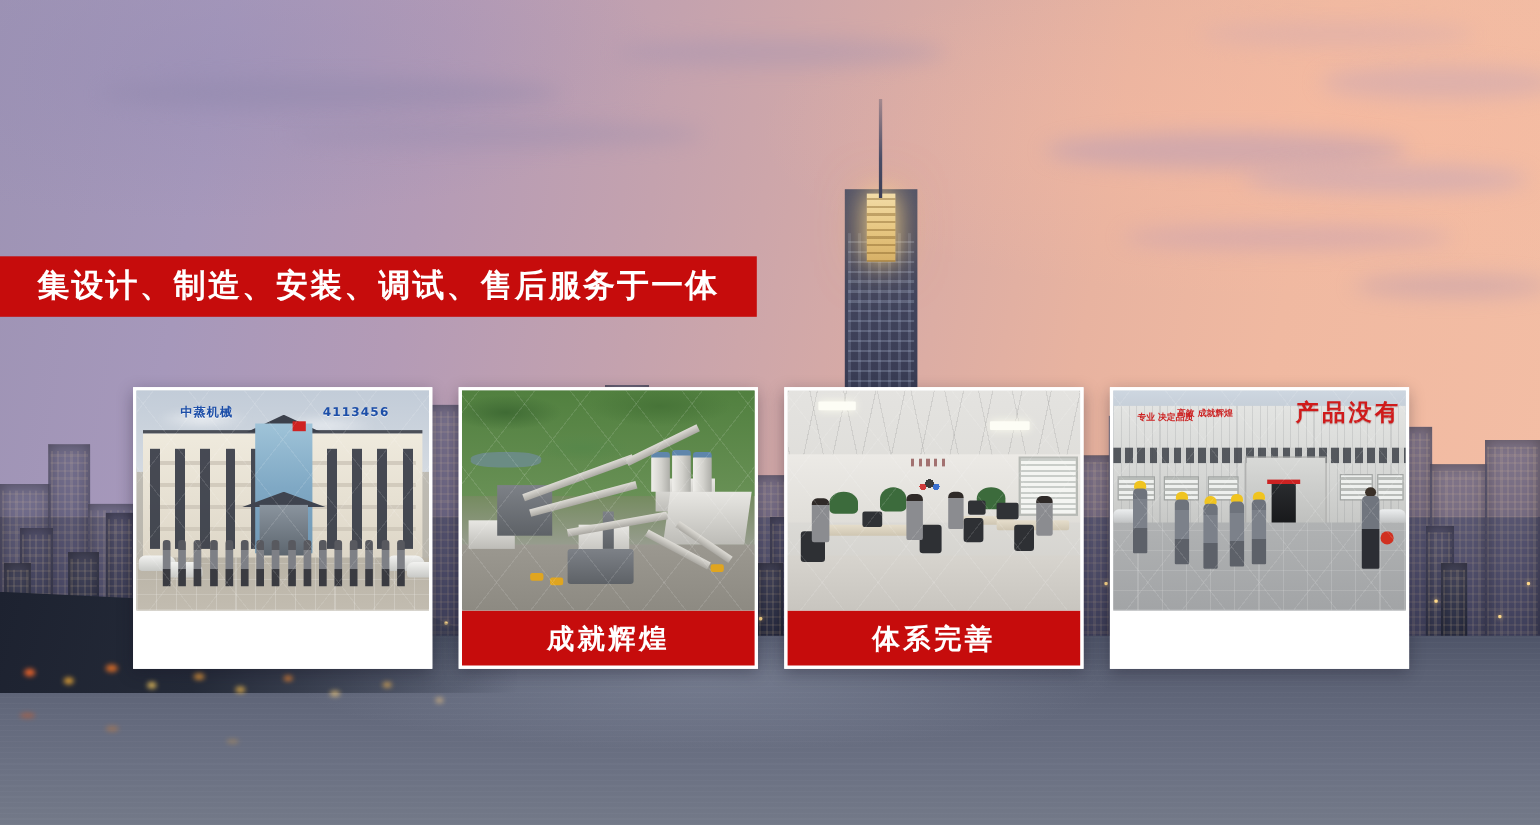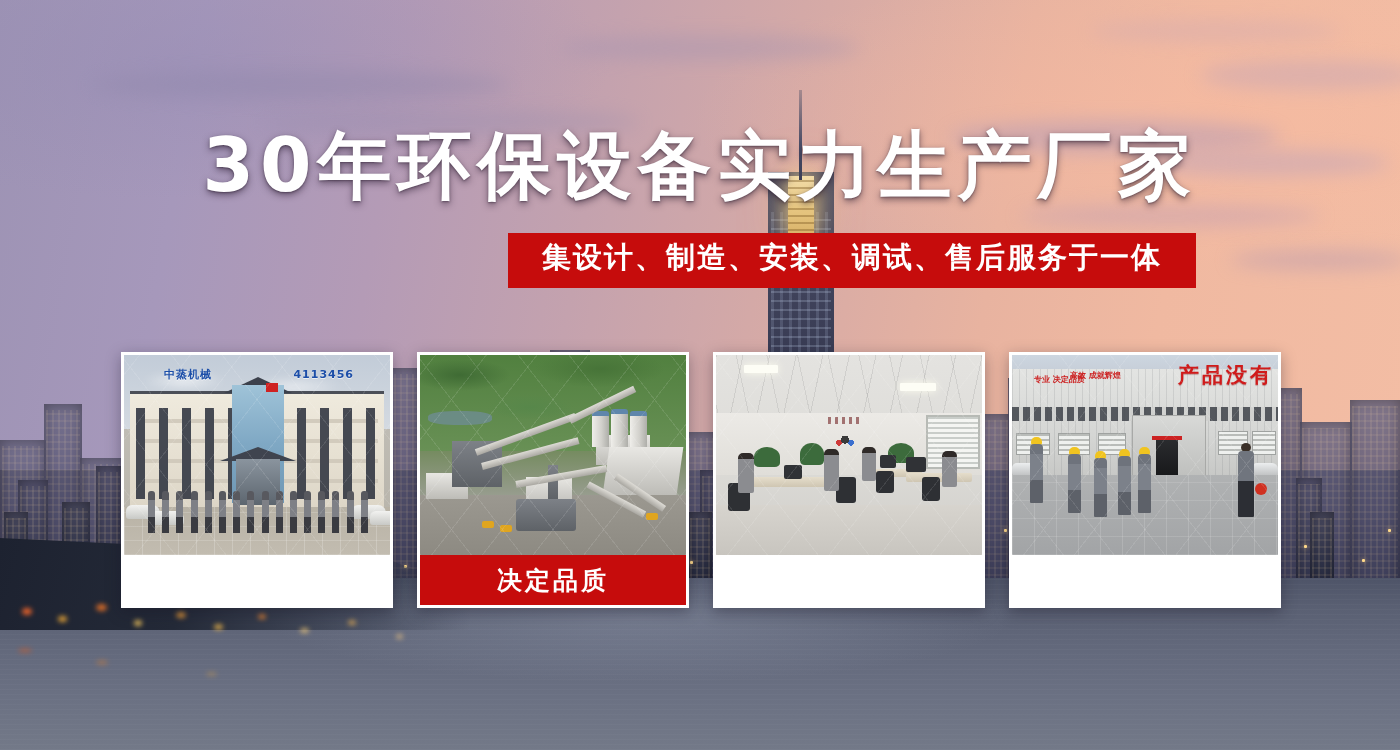--- a/index.html
+++ b/index.html
@@ -210,22 +210,21 @@
       0 1px 2px rgba(40,25,45,0.45);
     white-space: nowrap;
     line-height: 1;
   }
 
   
   .subbar-wrap {
     position: absolute;
     left: 0; top: 233px;
     width: 1196px;
-    text-align: right;
-    font-family: Liberation Mono, monospace;
+    text-align: left;
   }
   .subbar {
     display: inline-block;
     background: #c60c0c;
     color: #ffffff;
     font-size: 29px;
     font-weight: bold;
     letter-spacing: 2px;
     padding: 10px 34px 12px 34px;
     white-space: nowrap;
@@ -534,21 +533,20 @@
     <div class="glow" style="left:214px; top:624px; width:9px;  height:6px; background:#ffc24d; opacity:.75;"></div>
     <div class="glow" style="left:258px; top:614px; width:8px;  height:5px; background:#ff8f30; opacity:.8;"></div>
     <div class="glow" style="left:300px; top:628px; width:9px;  height:5px; background:#ffd27a; opacity:.7;"></div>
     <div class="glow" style="left:348px; top:620px; width:8px;  height:5px; background:#ffbe55; opacity:.7;"></div>
     <div class="glow" style="left:396px; top:634px; width:7px;  height:5px; background:#ffcf83; opacity:.6;"></div>
     <div class="glow" style="left:18px;  top:648px; width:14px; height:5px; background:#d85a20; opacity:.45;"></div>
     <div class="glow" style="left:96px;  top:660px; width:12px; height:5px; background:#e0802c; opacity:.4;"></div>
     <div class="glow" style="left:206px; top:672px; width:11px; height:4px; background:#e8a63e; opacity:.35;"></div>
   </div>
 
-  <div class="headline">30年环保设备实力生产厂家</div>
 
   <div class="subbar-wrap">
     <div class="subbar">集设计、制造、安装、调试、售后服务于一体</div>
   </div>
 
   <div class="cards">
 
     <div class="card">
       <div class="photo p1">
         <div class="p1-sky"></div>
@@ -615,21 +613,21 @@
         <div class="p2-belt" style="left:96px;  top:126px; width:92px;  transform:rotate(-10deg);"></div>
         <div class="p2-belt" style="left:150px; top:62px;  width:72px;  transform:rotate(-26deg);"></div>
         <div class="p2-belt" style="left:168px; top:126px; width:64px;  transform:rotate(28deg);"></div>
         <div class="p2-belt" style="left:196px; top:118px; width:58px;  transform:rotate(34deg);"></div>
 
         <div class="p2-mach" style="left:62px;  top:166px;"></div>
         <div class="p2-mach" style="left:80px;  top:170px;"></div>
         <div class="p2-mach" style="left:226px; top:158px;"></div>
         <div class="photo-wm"></div>
       </div>
-      <div class="cap">决定品质</div>
+      <div class="cap">成就辉煌</div>
     </div>
 
     <div class="card">
       <div class="photo p3">
         <div class="p3-ceil"></div>
         <div class="p3-lamp" style="left:28px;  top:10px; width:34px;"></div>
         <div class="p3-lamp" style="left:184px; top:28px; width:36px;"></div>
         <div class="p3-wall"></div>
         <div class="p3-deco-t"></div>
         <div class="p3-deco"></div>
@@ -652,20 +650,21 @@
         <div class="p3-person" style="left:22px;  top:98px;  width:16px; height:40px;"></div>
         <div class="p3-person" style="left:108px; top:94px;  width:15px; height:42px;"></div>
         <div class="p3-person" style="left:146px; top:92px;  width:14px; height:34px;"></div>
         <div class="p3-person" style="left:226px; top:96px;  width:15px; height:36px;"></div>
 
         <div class="p3-mon" style="left:68px;  top:110px; width:18px; height:14px;"></div>
         <div class="p3-mon" style="left:164px; top:100px; width:16px; height:13px;"></div>
         <div class="p3-mon" style="left:190px; top:102px; width:20px; height:15px;"></div>
         <div class="photo-wm"></div>
       </div>
+      <div class="cap">体系完善</div>
     </div>
 
     <div class="card">
       <div class="photo p4">
         <div class="p4-sky"></div>
         <div class="p4-wall"></div>
         <div class="p4-slogan-big">产品没有</div>
         <div class="p4-slogan-sm" style="left:22px; top:20px;">专业 决定品质</div>
         <div class="p4-slogan-sm" style="left:58px; top:16px;">高效 成就辉煌</div>
         <div class="p4-windows"></div>

